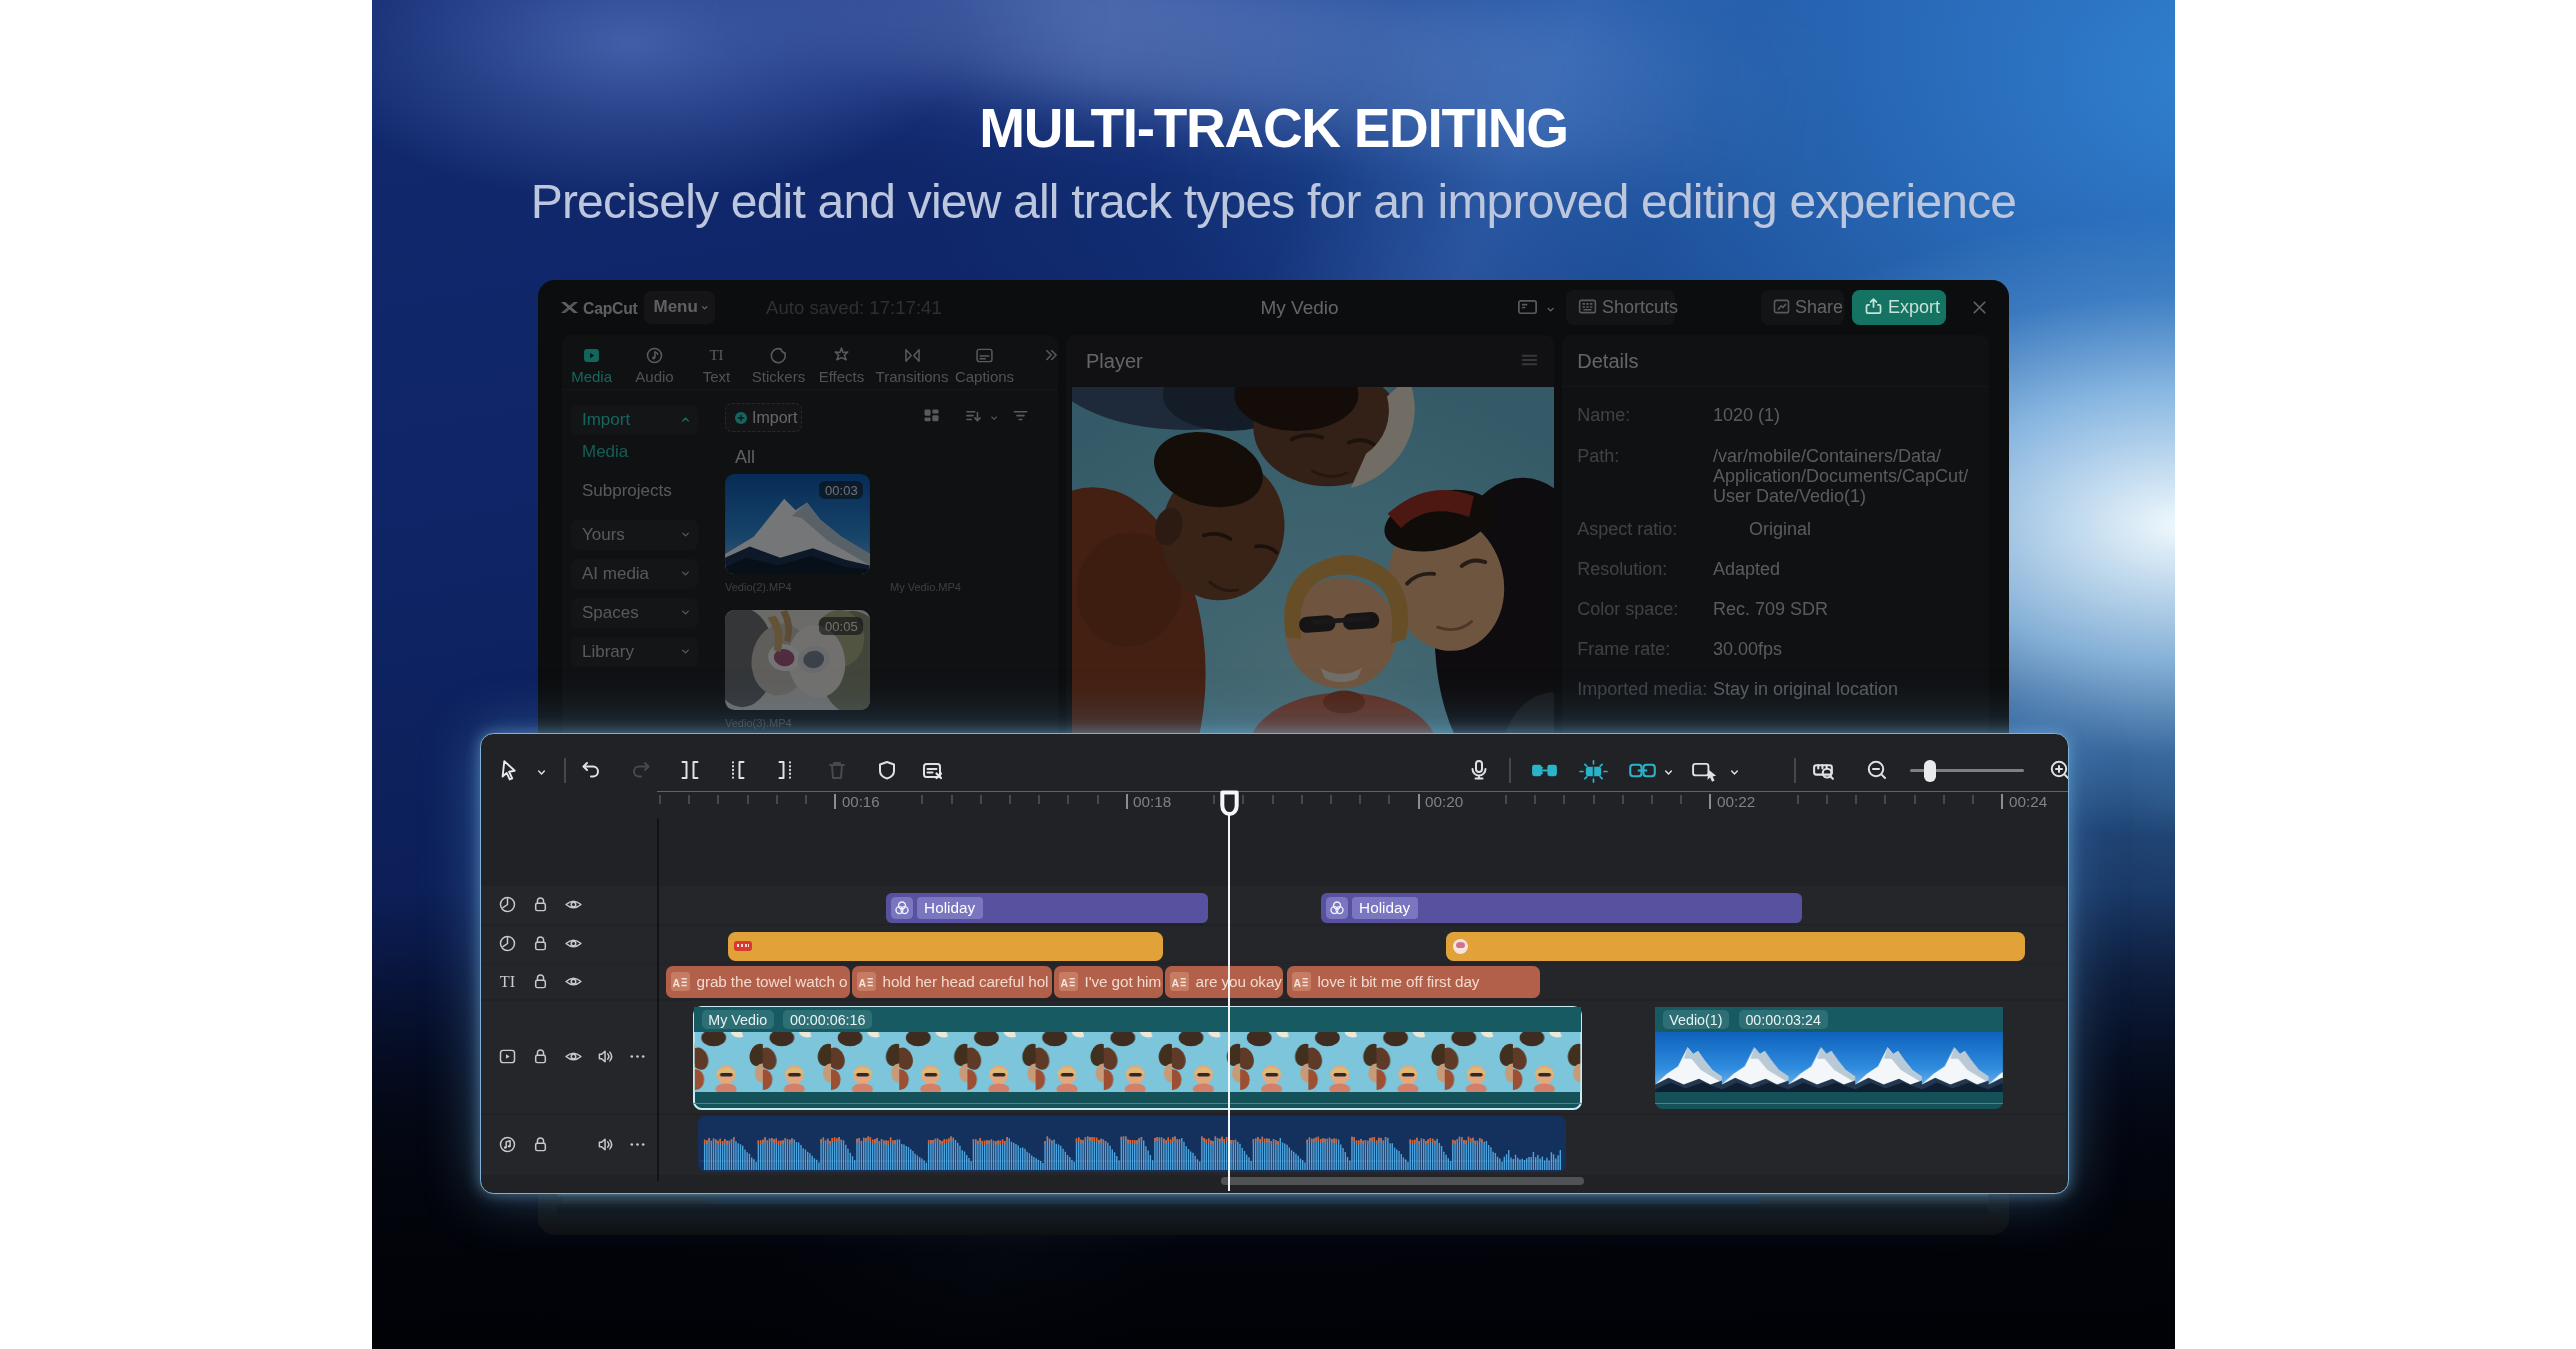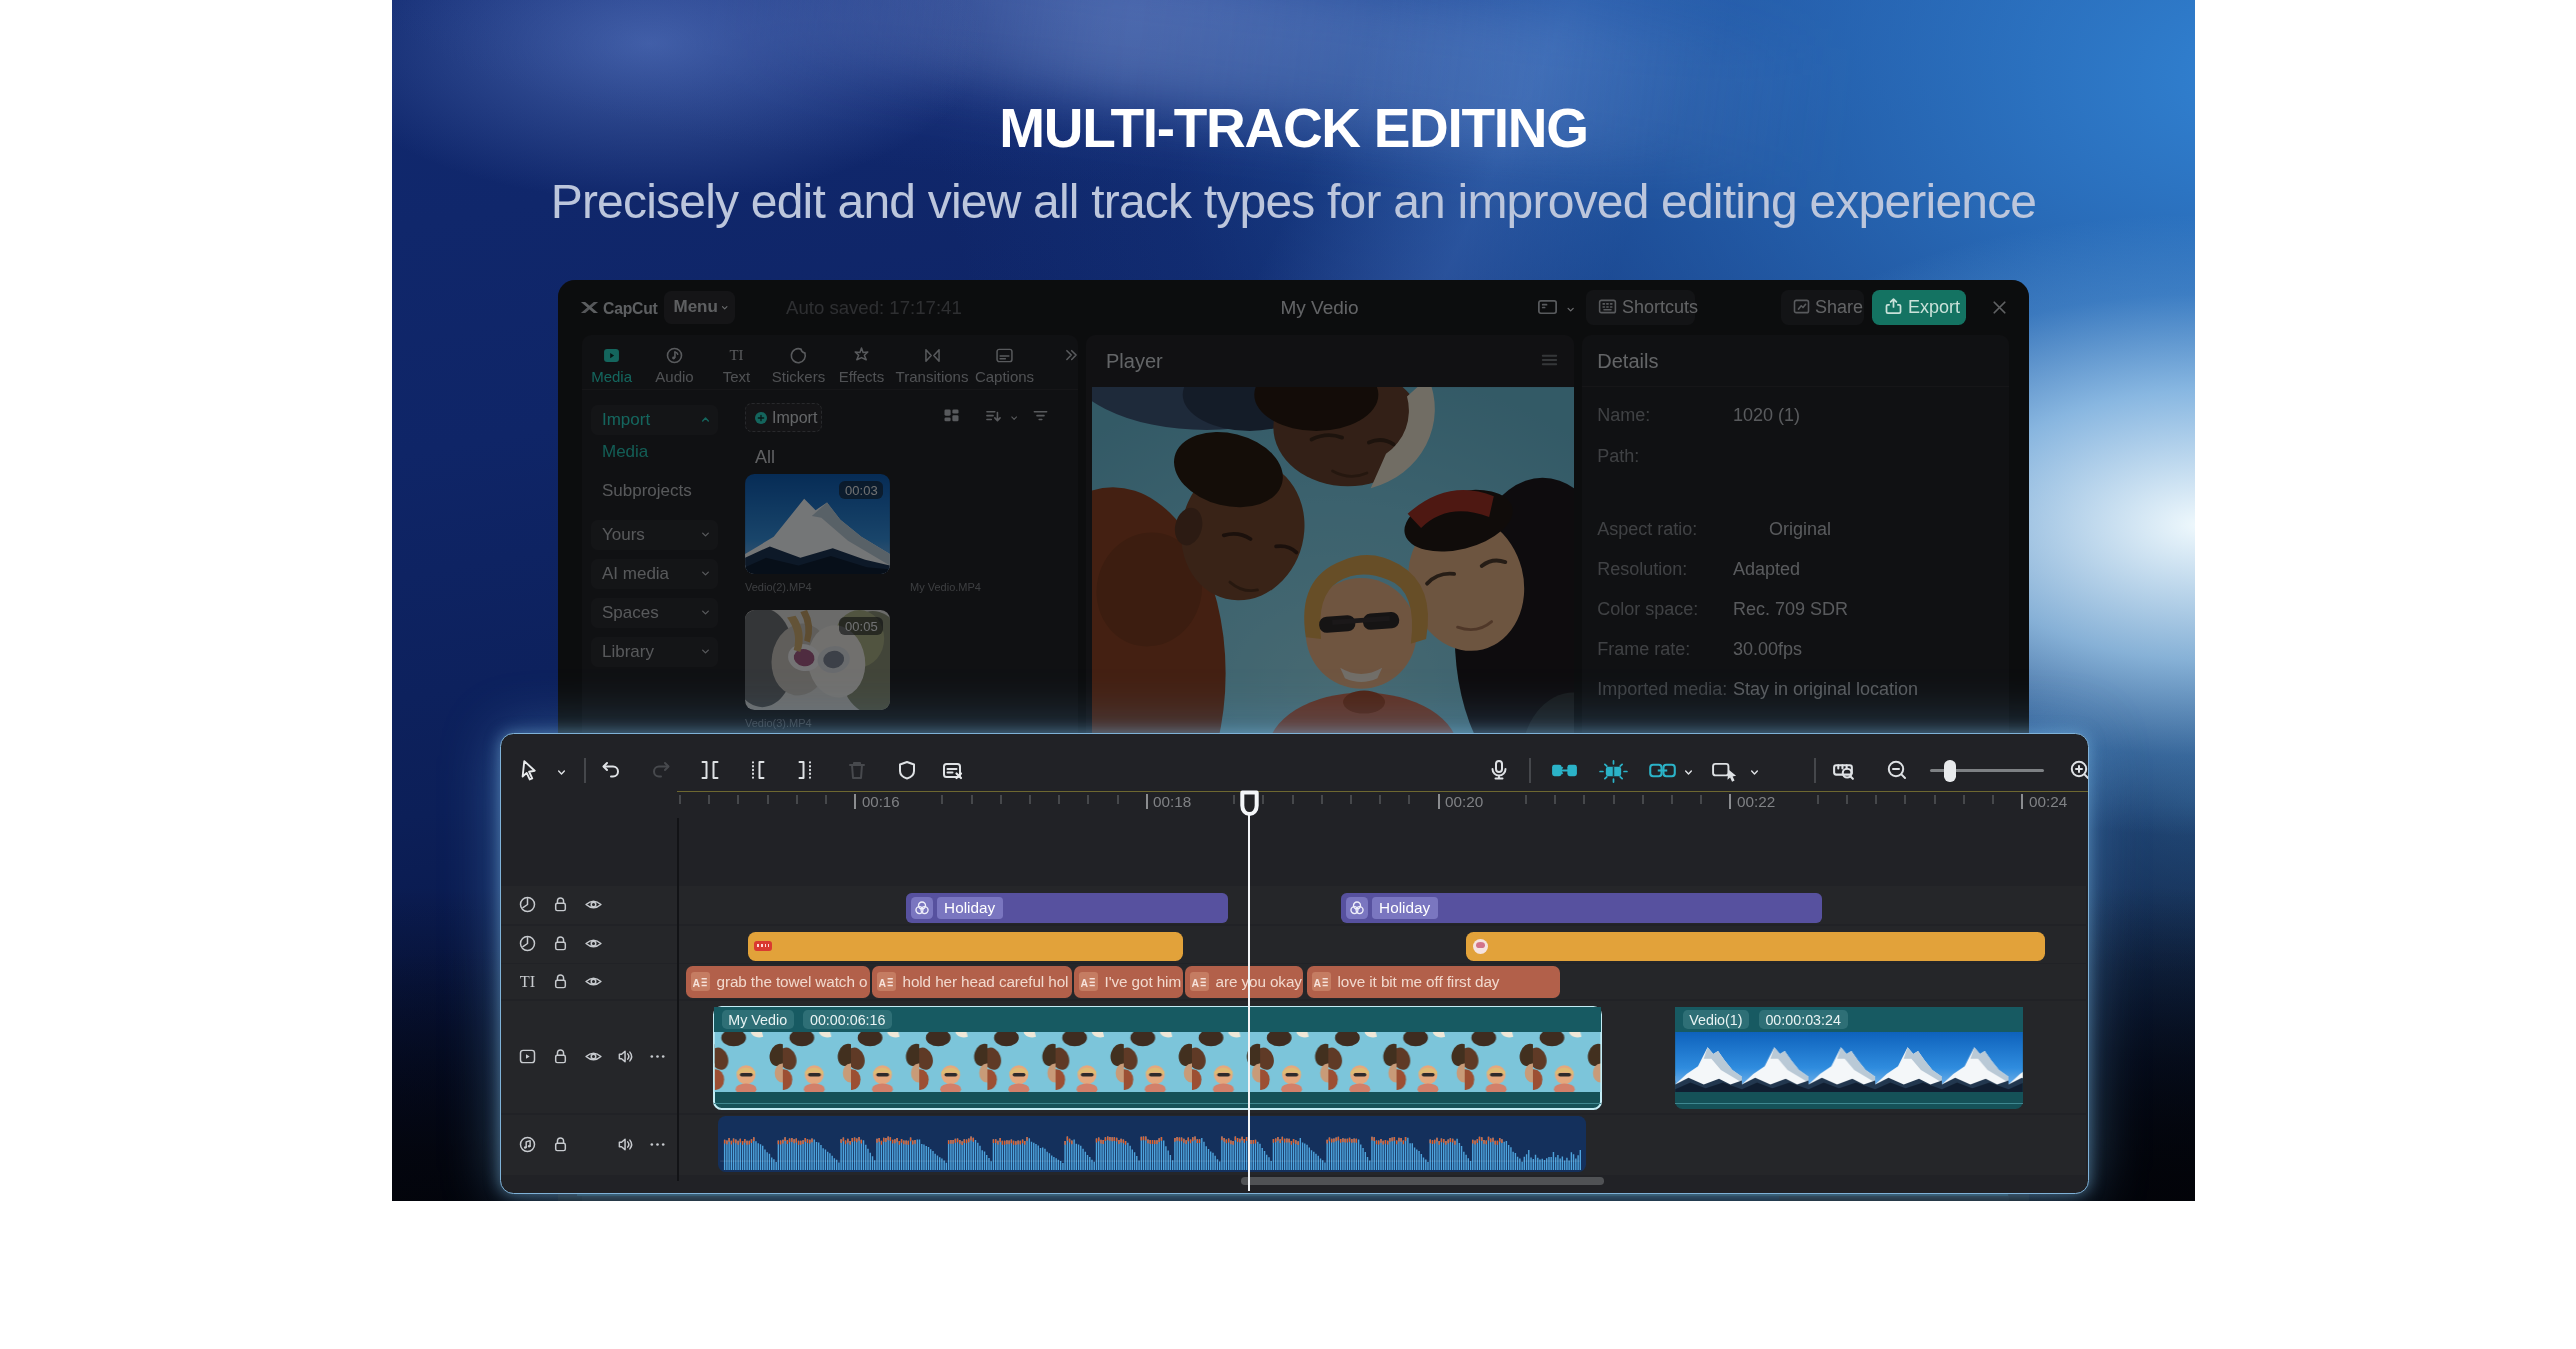--- a/index.html
+++ b/index.html
@@ -1,16 +1,16 @@
 <!DOCTYPE html>
 <html><head><meta charset="utf-8"><style>
   * { margin:0; padding:0; box-sizing:border-box; }
   html,body { width:2576px; height:1349px; background:#ffffff; font-family:"Liberation Sans", sans-serif; overflow:hidden; }
   .abs { position:absolute; }
-  .stage { position:absolute; left:392px; top:0; width:1803px; height:1201px; overflow:hidden;
+  .stage { position:absolute; left:372px; top:0; width:1803px; height:1349px; overflow:hidden;
     background:
       radial-gradient(744px 420px at 1808px 525px, rgba(243,252,255,0.98) 0%, rgba(175,218,248,0.72) 32%, rgba(110,175,230,0.3) 55%, rgba(70,140,205,0) 74%),
       radial-gradient(620px 496px at 1803px 801px, rgba(62,125,165,0.45) 0%, rgba(35,75,115,0.18) 52%, rgba(20,50,90,0) 75%),
       radial-gradient(1622px 1097px at 1870px 76px, rgba(50,132,212,0.98) 0%, rgba(40,106,186,0.55) 45%, rgba(28,75,155,0.18) 68%, rgba(20,60,140,0) 82%),
       linear-gradient(115deg, rgba(90,120,200,0) 42%, rgba(110,140,215,0.30) 50%, rgba(90,120,200,0) 57%),
       radial-gradient(1145px 305px at 859px -57px, rgba(80,110,195,0.45) 0%, rgba(45,75,165,0.18) 55%, rgba(20,40,110,0) 80%),
       radial-gradient(859px 572px at 114px 1349px, rgba(2,4,10,0.8) 0%, rgba(2,4,10,0) 70%),
       linear-gradient(170deg, #11296f 0%, #0f2567 30%, #0c1f58 54%, #071441 74%, #030a22 89%, #01040c 100%);
   }
   .stage::after { content:""; position:absolute; left:0; top:887px; width:100%; height:462px;
@@ -286,20 +286,21 @@
         <ellipse cx="505" cy="390" rx="55" ry="70" fill="#34383a"></ellipse>
       </svg>
     </div>
 
     <div class="dpanel">
       <div class="abs" style="left:15.3px;top:15.3px;color:#cfd3d7;font-size:20px;">Details</div>
       <div class="abs" style="left:0;top:51px;width:427px;height:1px;background:#2e2f33;"></div>
       <div class="dlabel" style="left:15.3px;top:70px;">Name:</div>
         <div class="dtext" style="left:151px;top:70px;">1020 (1)</div>
       <div class="dlabel" style="left:15.3px;top:111px;">Path:</div>
+      <div class="dtext" style="left:151px;top:111px;line-height:20px;">/var/mobile/Containers/Data/<br>Application/Documents/CapCut/<br>User Date/Vedio(1)</div>
       <div class="dlabel" style="left:15.3px;top:184px;">Aspect ratio:</div>
         <div class="dtext" style="left:151px;top:184px;margin-left:36px;">Original</div>
       <div class="dlabel" style="left:15.3px;top:224px;">Resolution:</div>
         <div class="dtext" style="left:151px;top:224px;">Adapted</div>
       <div class="dlabel" style="left:15.3px;top:264px;">Color space:</div>
         <div class="dtext" style="left:151px;top:264px;">Rec. 709 SDR</div>
       <div class="dlabel" style="left:15.3px;top:304px;">Frame rate:</div>
         <div class="dtext" style="left:151px;top:304px;">30.00fps</div>
       <div class="dlabel" style="left:15.3px;top:344px;">Imported media:</div>
         <div class="dtext" style="left:151px;top:344px;">Stay in original location</div>

